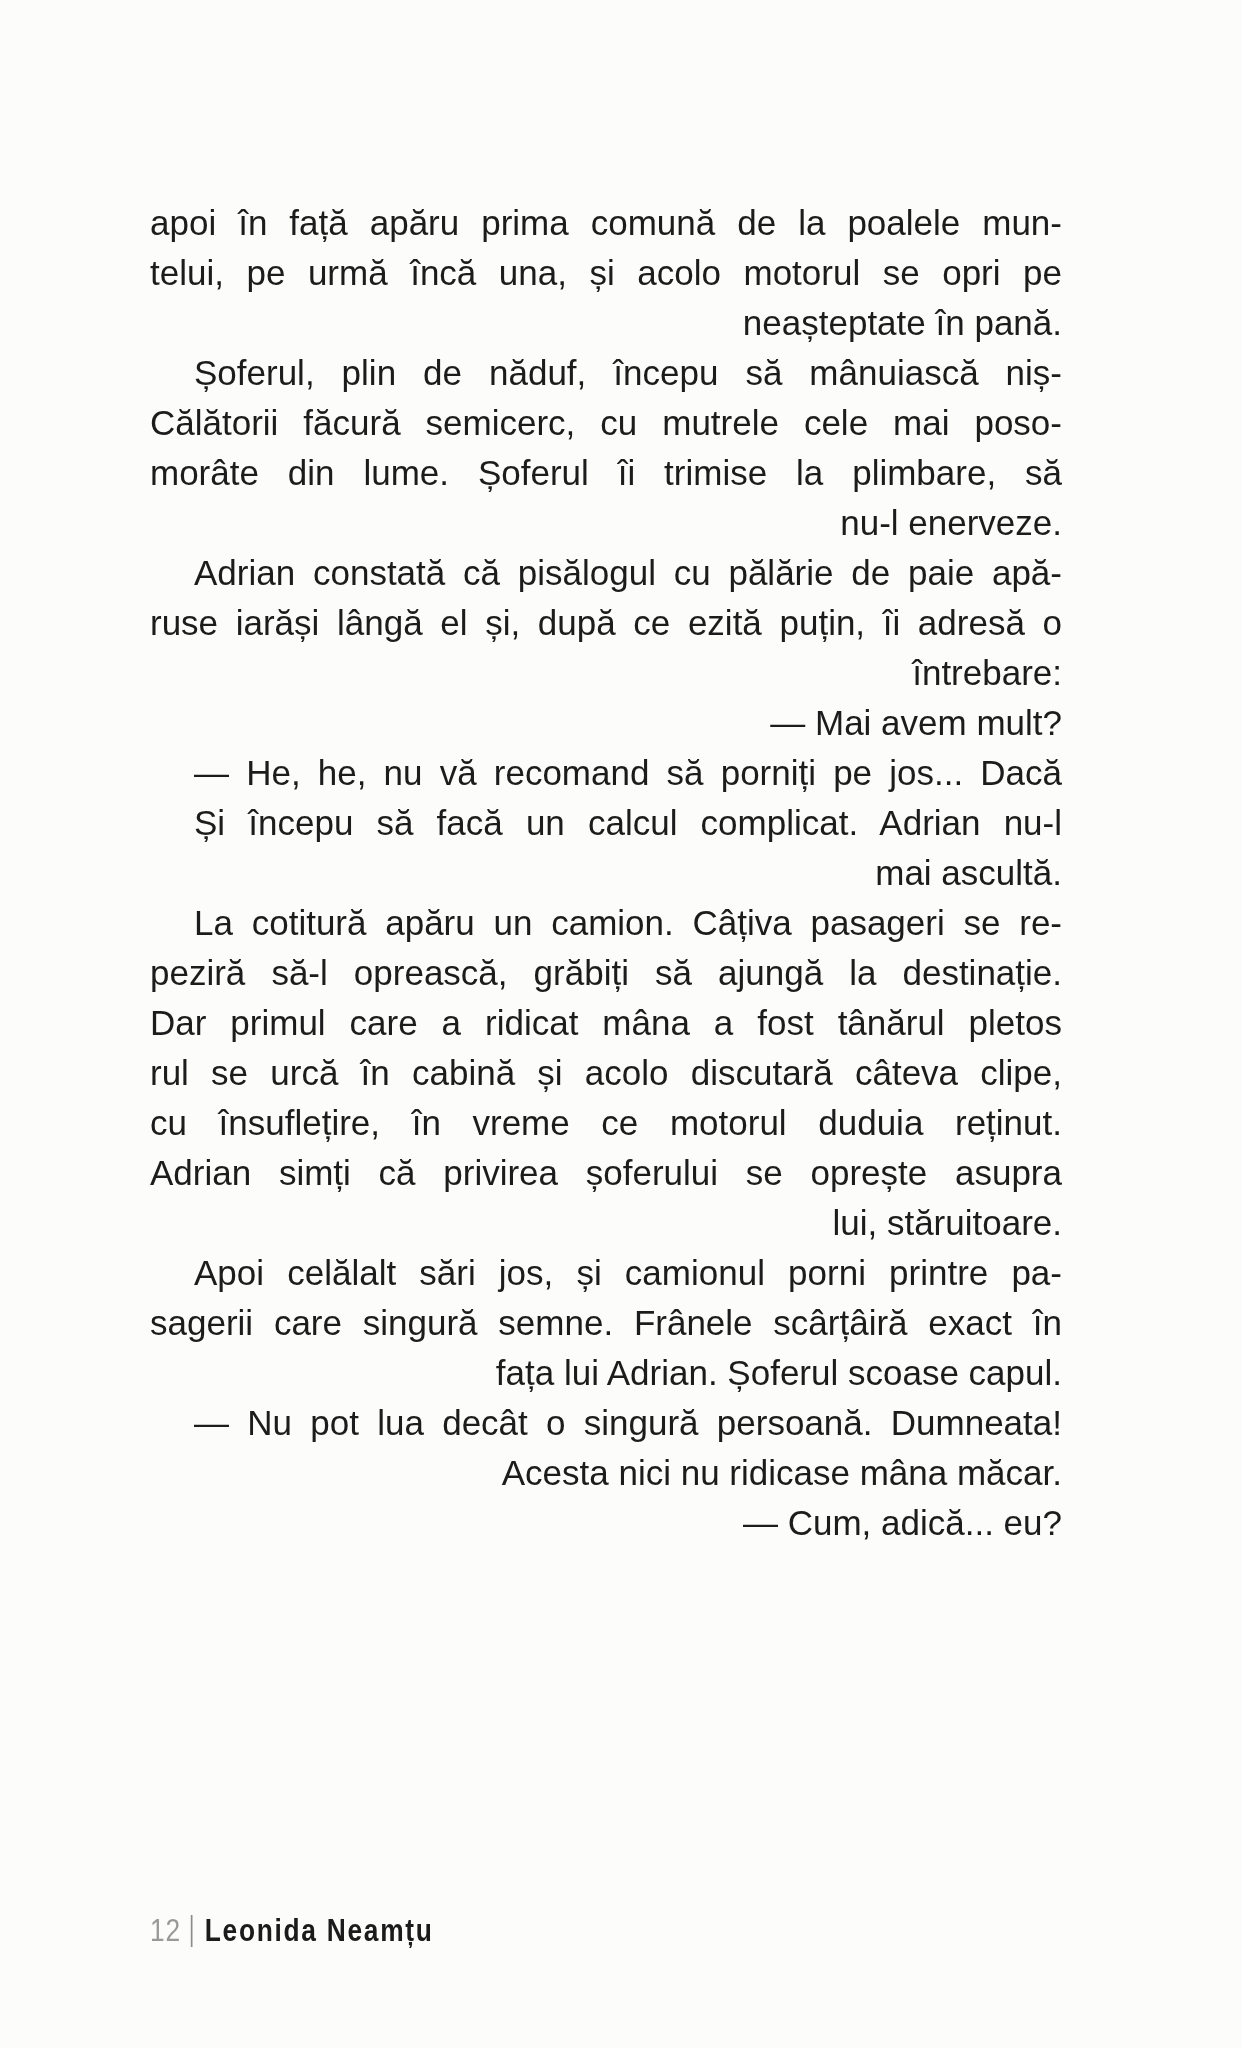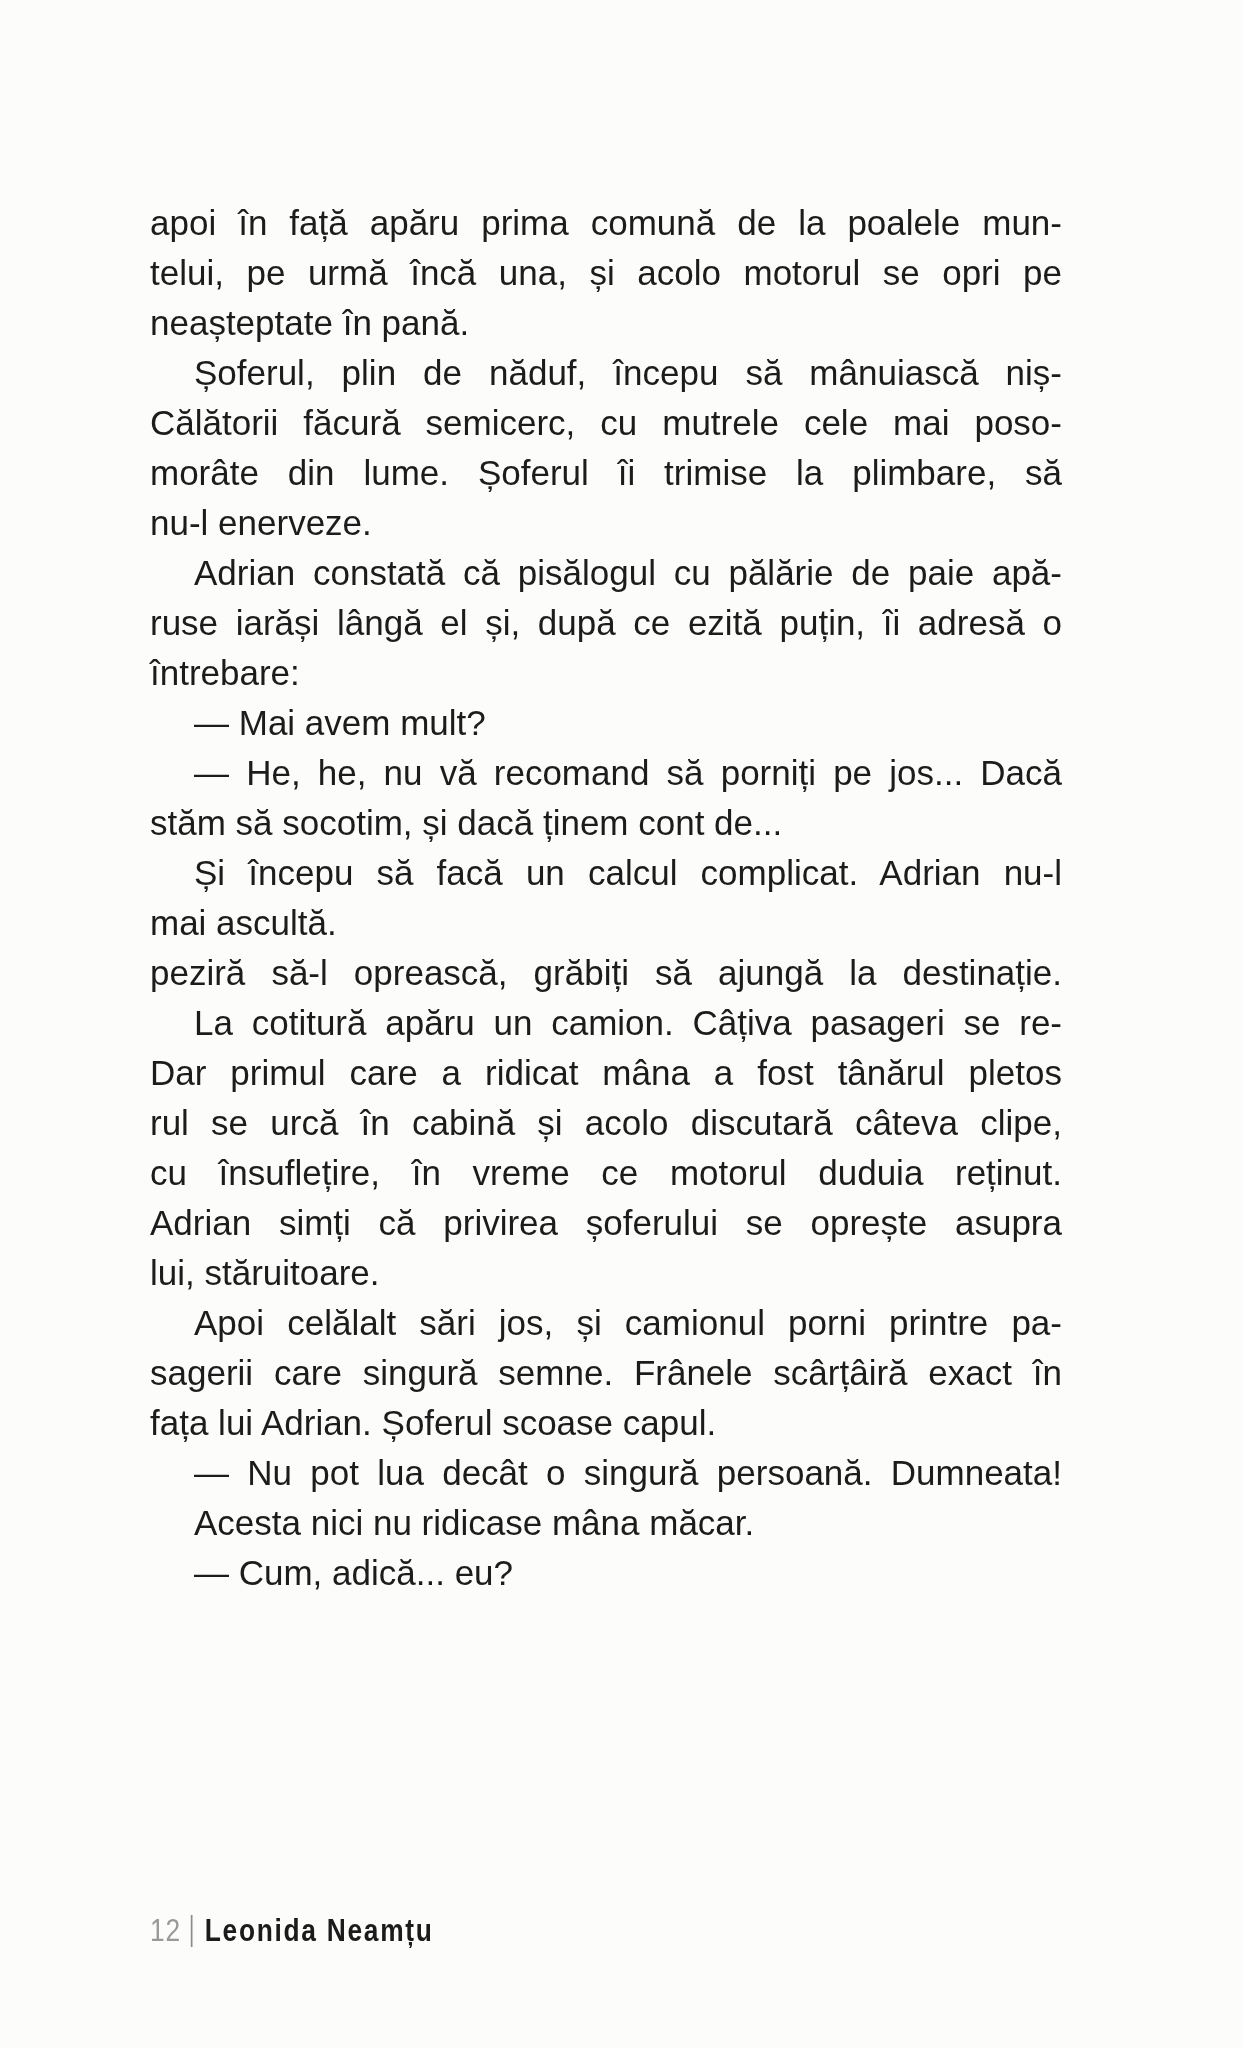--- a/index.html
+++ b/index.html
@@ -24,21 +24,21 @@
     top: 198px;
     width: 912px;
     font-family: Liberation Sans, sans-serif;
     font-size: 35px;
     line-height: 50px;
     color: #1c1c1c;
     -webkit-font-smoothing: antialiased;
   }
   .line {
     min-height: 50px;
-    text-align: left;
+    text-align: right;
   }
   .line.j {
     text-align: justify;
     text-align-last: justify;
   }
   .line.indent {
     text-indent: 44px;
   }
   .footer {
     position: absolute;
@@ -81,25 +81,24 @@
       <div class="line">neașteptate în pană.</div>
       <div class="line indent j">Șoferul, plin de năduf, începu să mânuiască niș-</div>
       <div class="line j">Călătorii făcură semicerc, cu mutrele cele mai poso-</div>
       <div class="line j">morâte din lume. Șoferul îi trimise la plimbare, să</div>
       <div class="line">nu-l enerveze.</div>
       <div class="line indent j">Adrian constată că pisălogul cu pălărie de paie apă-</div>
       <div class="line j">ruse iarăși lângă el și, după ce ezită puțin, îi adresă o</div>
       <div class="line">întrebare:</div>
       <div class="line indent">— Mai avem mult?</div>
       <div class="line indent j">— He, he, nu vă recomand să porniți pe jos... Dacă</div>
-      <div class="line">stăm să socotim, și dacă ținem cont de...</div>
       <div class="line indent j">Și începu să facă un calcul complicat. Adrian nu-l</div>
       <div class="line">mai ascultă.</div>
+      <div class="line indent j">La cotitură apăru un camion. Câțiva pasageri se re-</div>
       <div class="line j">peziră să-l oprească, grăbiți să ajungă la destinație.</div>
-      <div class="line indent j">La cotitură apăru un camion. Câțiva pasageri se re-</div>
       <div class="line j">Dar primul care a ridicat mâna a fost tânărul pletos</div>
       <div class="line j">rul se urcă în cabină și acolo discutară câteva clipe,</div>
       <div class="line j">cu însuflețire, în vreme ce motorul duduia reținut.</div>
       <div class="line j">Adrian simți că privirea șoferului se oprește asupra</div>
       <div class="line">lui, stăruitoare.</div>
       <div class="line indent j">Apoi celălalt sări jos, și camionul porni printre pa-</div>
       <div class="line j">sagerii care singură semne. Frânele scârțâiră exact în</div>
       <div class="line">fața lui Adrian. Șoferul scoase capul.</div>
       <div class="line indent j">— Nu pot lua decât o singură persoană. Dumneata!</div>
       <div class="line indent">Acesta nici nu ridicase mâna măcar.</div>

